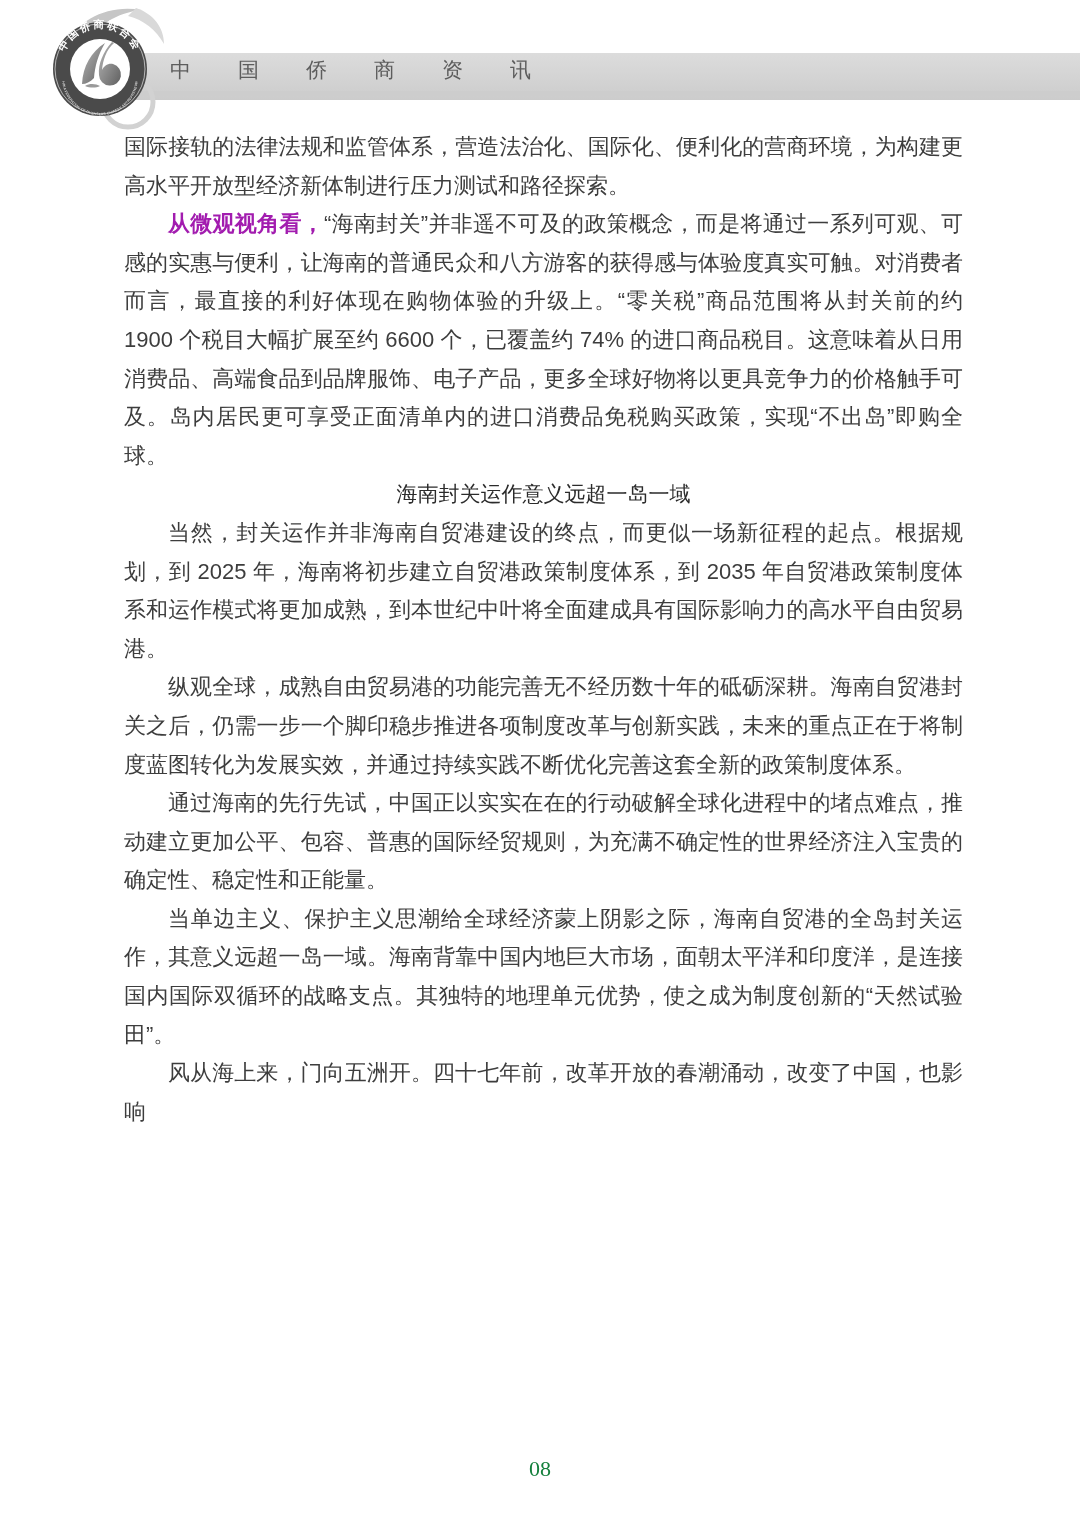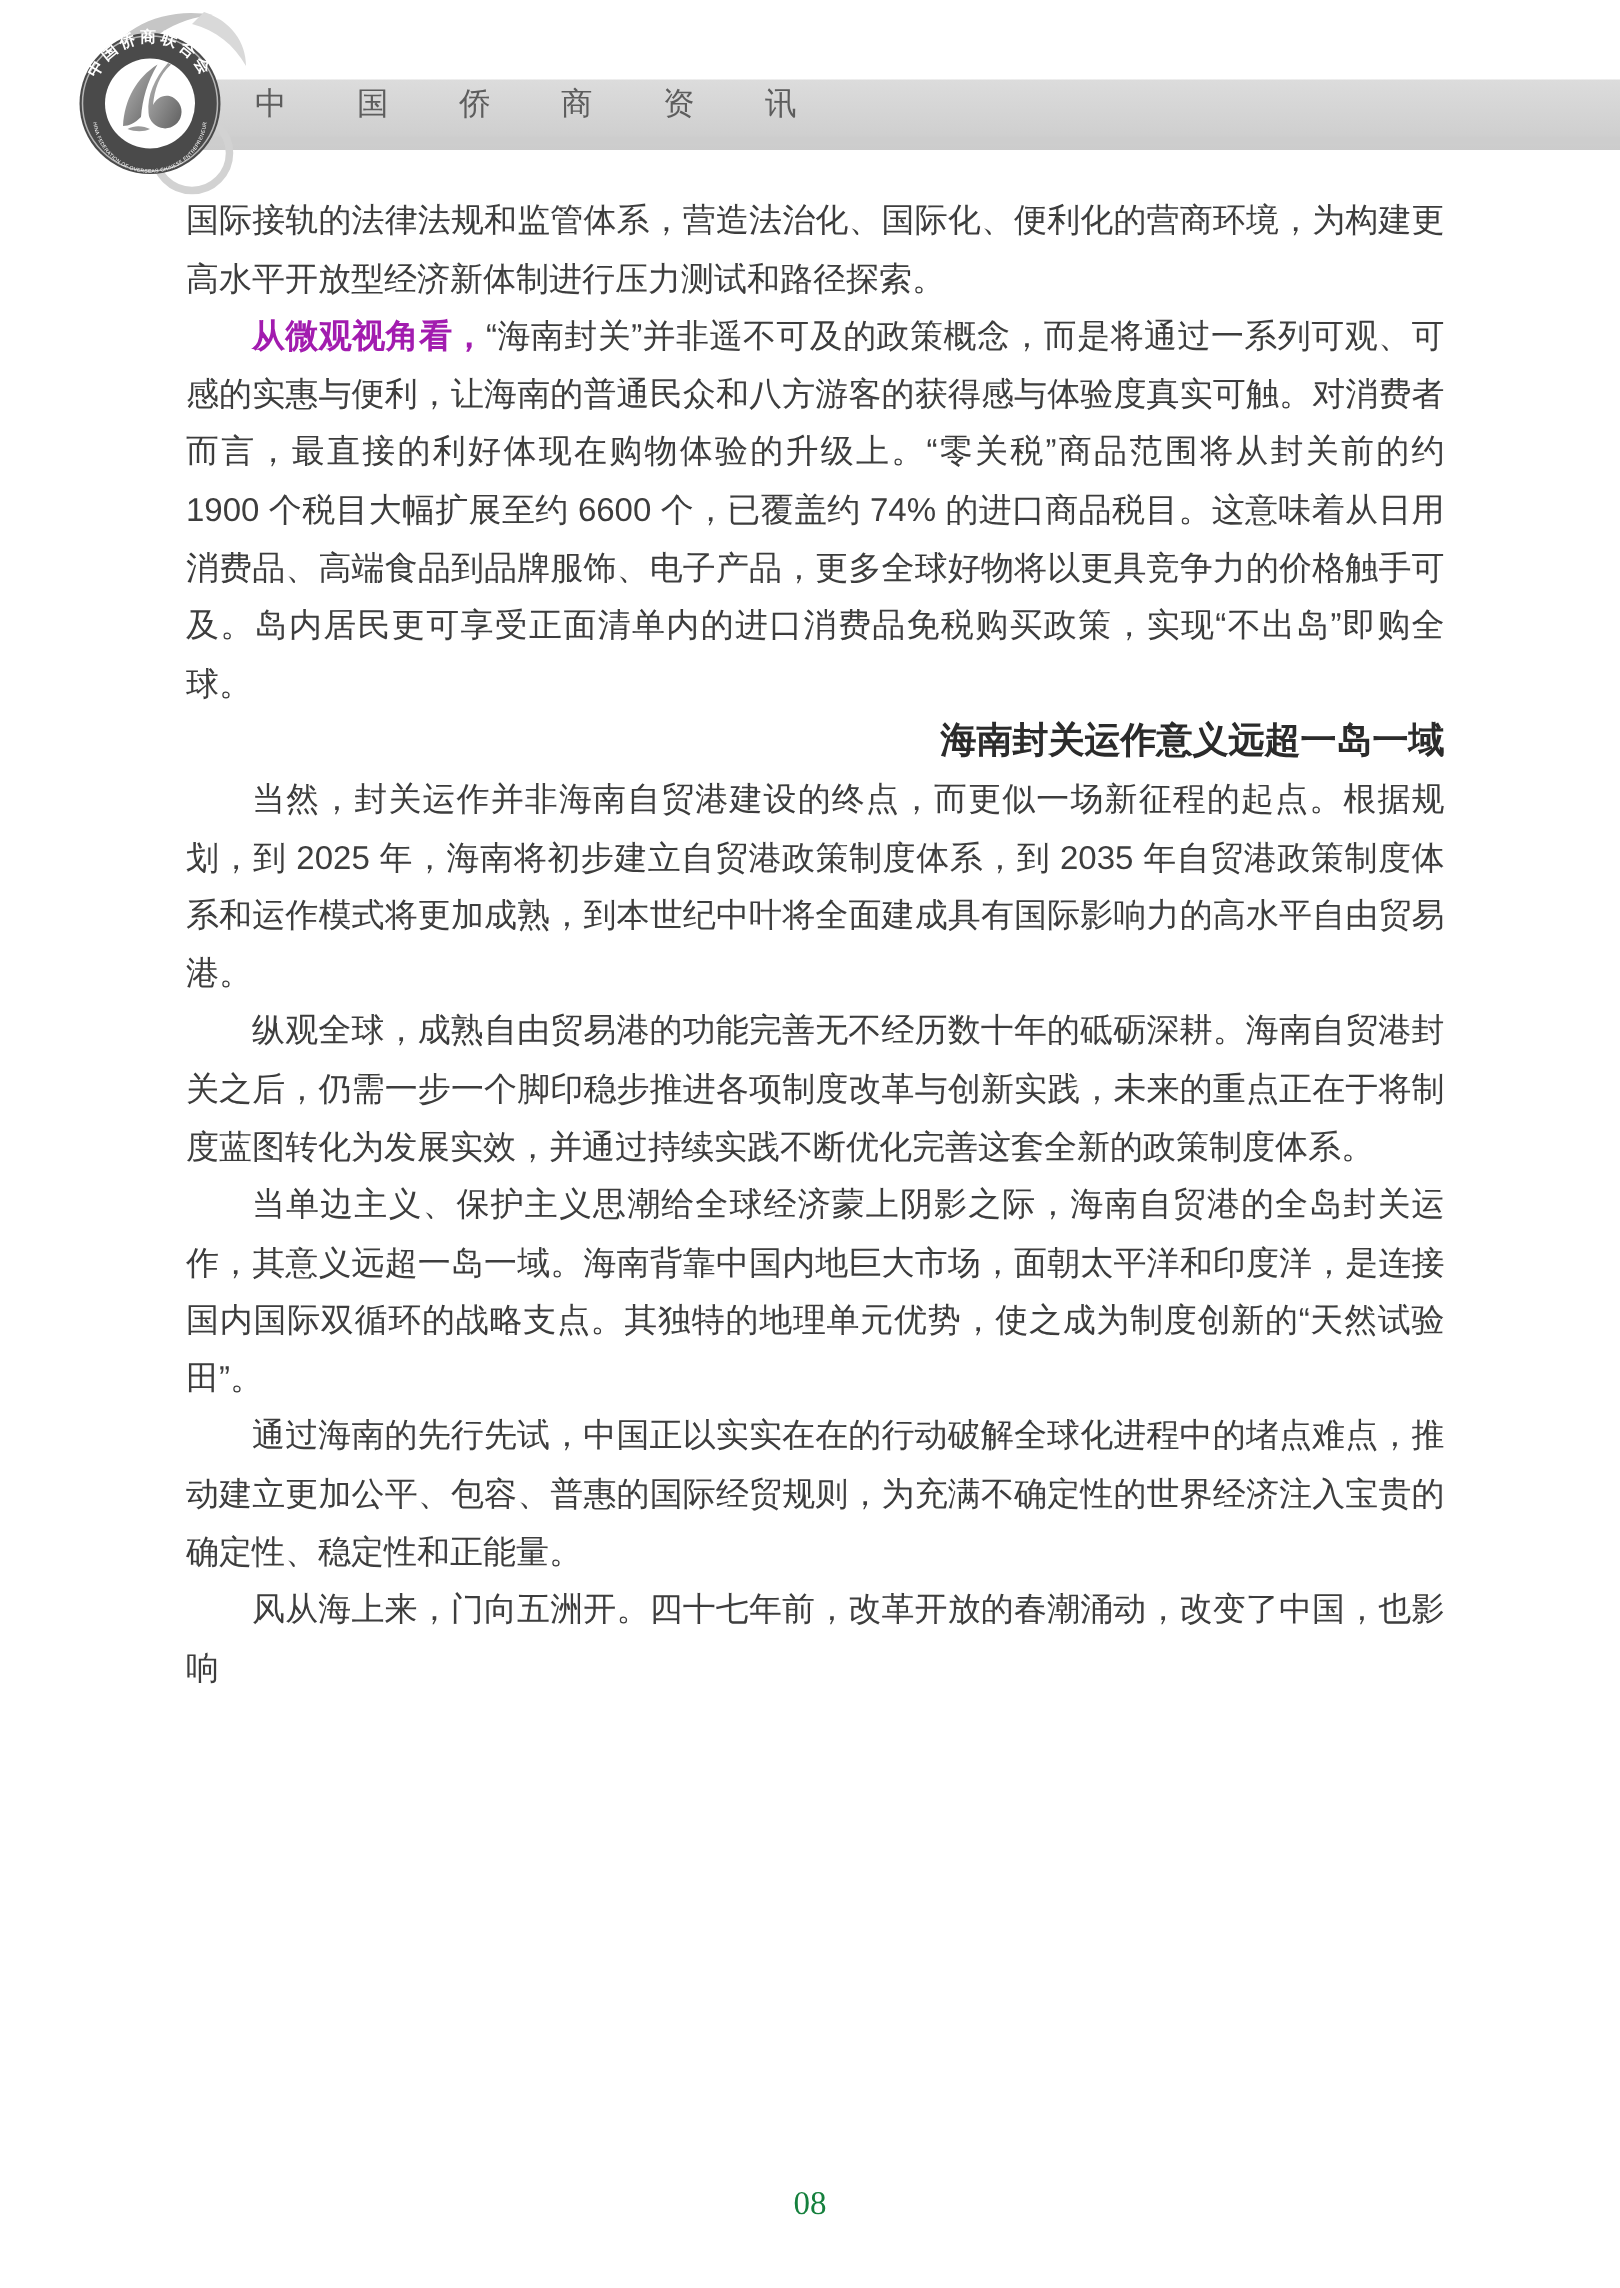--- a/index.html
+++ b/index.html
@@ -23,21 +23,21 @@
   
   .article{
     position:absolute;left:124px;right:117px;top:128px;
     font-size:22px;line-height:38.6px;color:#3d3d3d;
     text-align:justify;
   }
   .article p{margin:0;}
   .article p.indent{text-indent:2em;}
   .article b{font-weight:700;color:#a21caf;}
   .section-heading{
-    font-weight:700;text-align:right;font-size:24px;color:#2b2b2b;
+    font-weight:400;text-align:center;font-size:21px;color:#2b2b2b;
     line-height:38.6px;text-indent:0;
   }
   
   .page-number{
     position:absolute;left:0;right:0;top:1456px;text-align:center;
     font-family:"Liberation Serif",serif;font-size:22px;color:#15803d;
   }
 </style>
 </head>
 <body>
@@ -89,20 +89,20 @@
   <p class="indent"><b>从微观视角看，</b><span>“海南封关”并非遥不可及的政策概念，而是将通过一系列可观、可感的实惠与便利，让海南的普通民众和八方游客的获得感与体验度真实可触。对消费者而言，最直接的利好体现在购物体验的升级上。“零关税”商品范围将从封关前的约 1900 个税目大幅扩展至约 6600 个，已覆盖约 74% 的进口商品税目。这意味着从日用消费品、高端食品到品牌服饰、电子产品，更多全球好物将以更具竞争力的价格触手可及。岛内居民更可享受正面清单内的进口消费品免税购买政策，实现“不出岛”即购全球。</span></p>
 
 
 
   <p class="section-heading">海南封关运作意义远超一岛一域</p>
 
   <p class="indent"><b></b><span>当然，封关运作并非海南自贸港建设的终点，而更似一场新征程的起点。根据规划，到 2025 年，海南将初步建立自贸港政策制度体系，到 2035 年自贸港政策制度体系和运作模式将更加成熟，到本世纪中叶将全面建成具有国际影响力的高水平自由贸易港。</span></p>
 
   <p class="indent"><b></b><span>纵观全球，成熟自由贸易港的功能完善无不经历数十年的砥砺深耕。海南自贸港封关之后，仍需一步一个脚印稳步推进各项制度改革与创新实践，未来的重点正在于将制度蓝图转化为发展实效，并通过持续实践不断优化完善这套全新的政策制度体系。</span></p>
 
+  <p class="indent"><b></b><span>通过海南的先行先试，中国正以实实在在的行动破解全球化进程中的堵点难点，推动建立更加公平、包容、普惠的国际经贸规则，为充满不确定性的世界经济注入宝贵的确定性、稳定性和正能量。</span></p>
+
   <p class="indent"><b></b><span>当单边主义、保护主义思潮给全球经济蒙上阴影之际，海南自贸港的全岛封关运作，其意义远超一岛一域。海南背靠中国内地巨大市场，面朝太平洋和印度洋，是连接国内国际双循环的战略支点。其独特的地理单元优势，使之成为制度创新的“天然试验田”。</span></p>
-
-  <p class="indent"><b></b><span>通过海南的先行先试，中国正以实实在在的行动破解全球化进程中的堵点难点，推动建立更加公平、包容、普惠的国际经贸规则，为充满不确定性的世界经济注入宝贵的确定性、稳定性和正能量。</span></p>
 
   <p class="indent"><b></b><span>风从海上来，门向五洲开。四十七年前，改革开放的春潮涌动，改变了中国，也影响</span></p>
 </div>
 
 <div class="page-number">08</div>
 
 </body></html>

